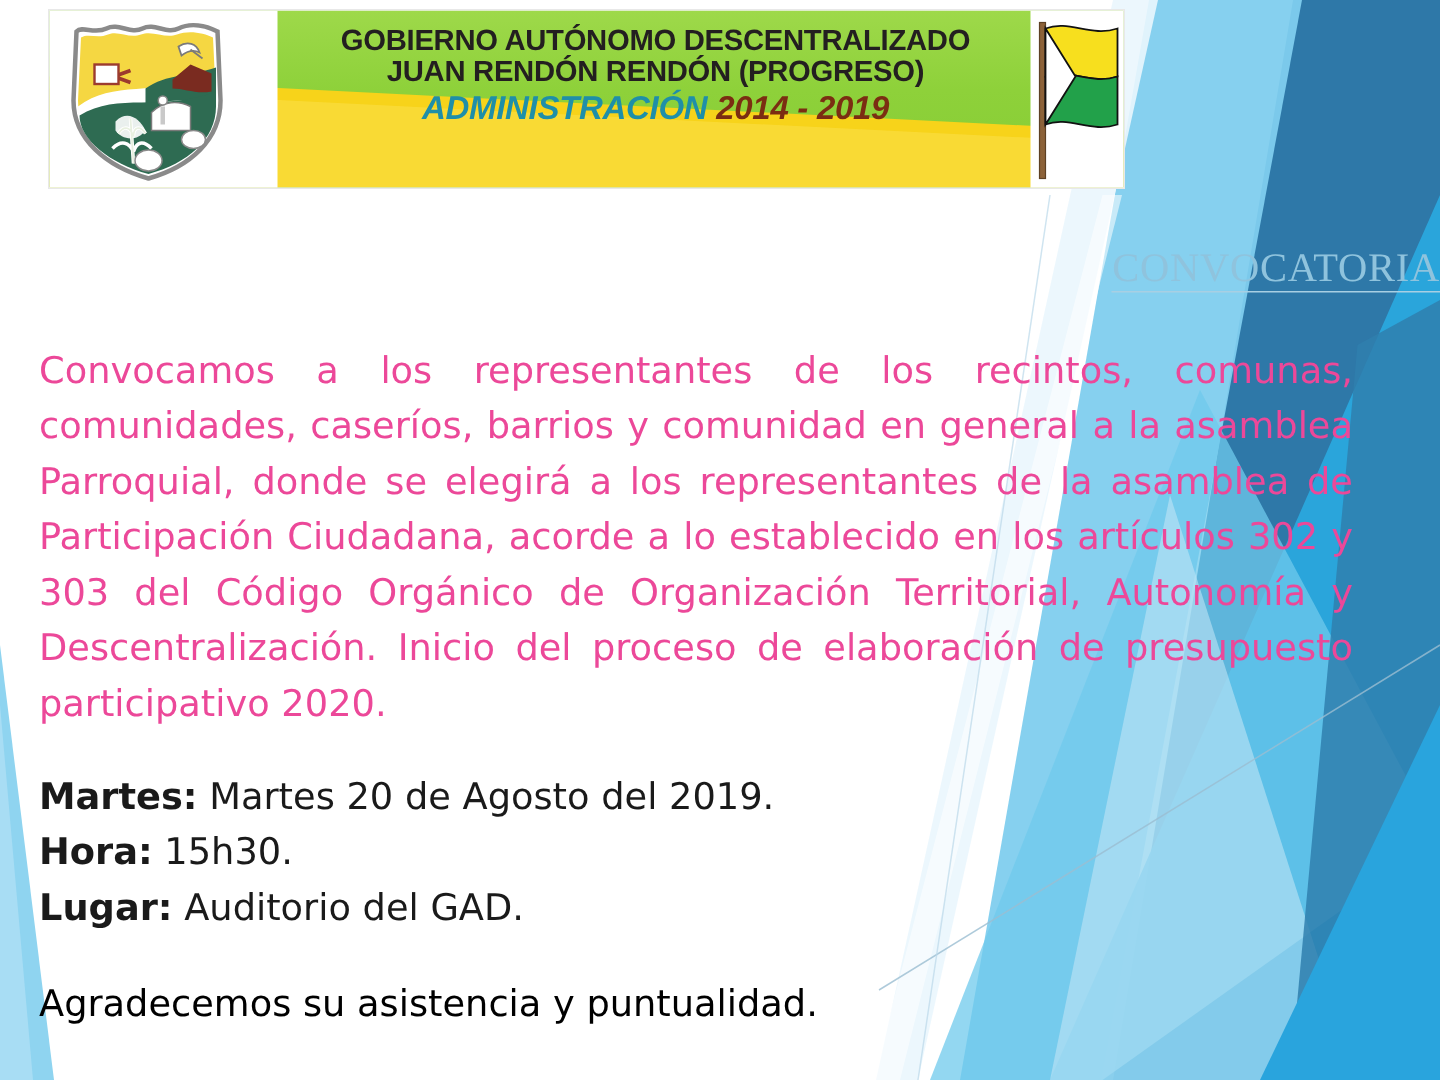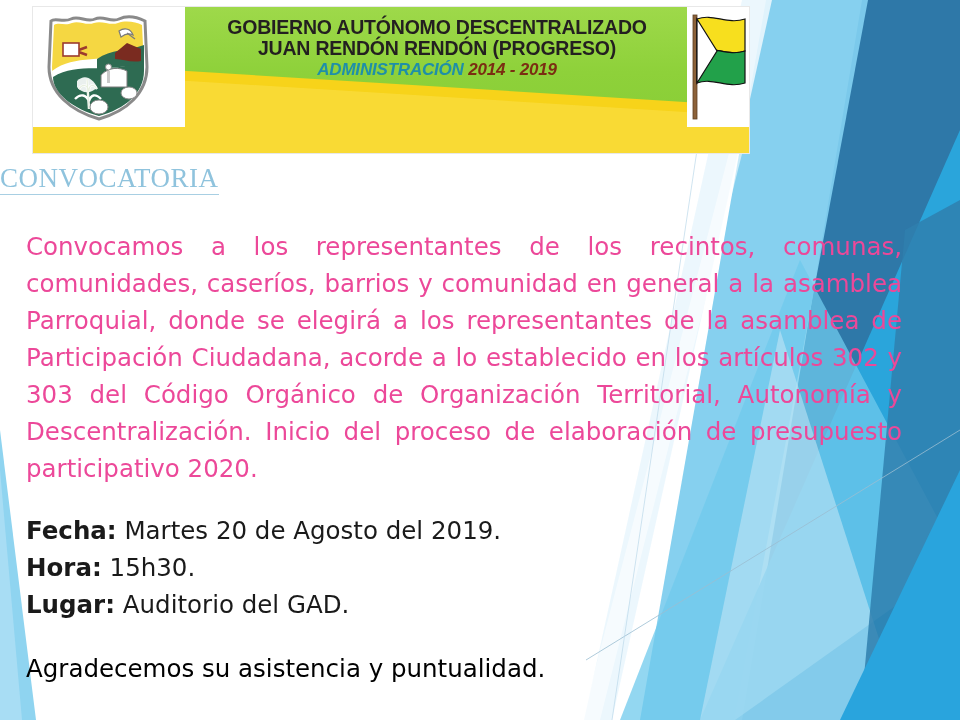--- a/index.html
+++ b/index.html
@@ -17,21 +17,21 @@
     overflow:hidden;
   }
 
   
   .deco{position:absolute;top:0;left:0;width:960px;height:720px;pointer-events:none;}
 
   
   .banner{
     position:absolute;
     left:32px;top:6px;
-    width:718px;height:148px;
+    width:718px;height:120px;
     background:#ffffff;
     border:1px solid #e8e8e8;
     overflow:hidden;
     box-sizing:border-box;
   }
   .banner-green{
     position:absolute;left:0;top:0;width:100%;height:100%;
     background:linear-gradient(180deg,#9ed94a 0%,#8ed13a 45%,#86cc34 100%);
   }
   .banner-whitebox{
@@ -52,34 +52,34 @@
     text-align:center;
     font-family:"Liberation Sans", sans-serif;
     font-weight:bold;
     line-height:1.02;
     letter-spacing:-0.2px;
   }
   .bt-l1,.bt-l2,.bt-l3{color:#231f20;font-size:19.5px;}
   .bt-l1{margin-top:9px;}
   .bt-l2{margin-top:1px;}
   .bt-l3{margin-top:1px;}
-  .bt-l4{margin-top:2px;font-size:17px;font-style:italic;}
+  .bt-l4{margin-top:2px;font-size:22px;font-style:italic;}
   .bt-admin{color:#1f8fa8;font-style:italic;}
   .bt-years{color:#7b2d12;font-style:italic;}
 
   
   .escudo{position:absolute;left:8px;top:6px;width:135px;height:110px;z-index:7;}
   
   .bandera{position:absolute;right:2px;top:4px;width:60px;height:112px;z-index:7;}
 
   
   .title{
     position:absolute;z-index:10;
     left:0;top:163px;width:960px;
-    text-align:left;
+    text-align:right;
     font-family:"Liberation Serif", serif;
     font-size:27px;
     color:#8fc3dd;
     letter-spacing:0.5px;
   }
   .title span{
     border-bottom:1.5px solid #a8cfe3;
     padding-bottom:1px;
   }
 
@@ -190,21 +190,21 @@
   </div>
 
   <div class="title">
     <span>CONVOCATORIA</span>
   </div>
 
   <div class="body-text">Convocamos a los representantes de los recintos, comunas, comunidades, caseríos, barrios y comunidad en general a la asamblea Parroquial, donde se elegirá a los representantes de la asamblea de Participación Ciudadana, acorde a lo establecido en los artículos 302 y 303 del Código Orgánico de Organización Territorial, Autonomía y Descentralización. Inicio del proceso de elaboración de presupuesto participativo 2020.</div>
 
   <div class="details">
     <div>
-      <b>Fecha:</b>
+      <b>Martes:</b>
       <span>Martes 20 de Agosto del 2019.</span>
     </div>
     <div>
       <b>Hora:</b>
       <span>15h30.</span>
     </div>
     <div>
       <b>Lugar:</b>
       <span>Auditorio del GAD.</span>
     </div>

